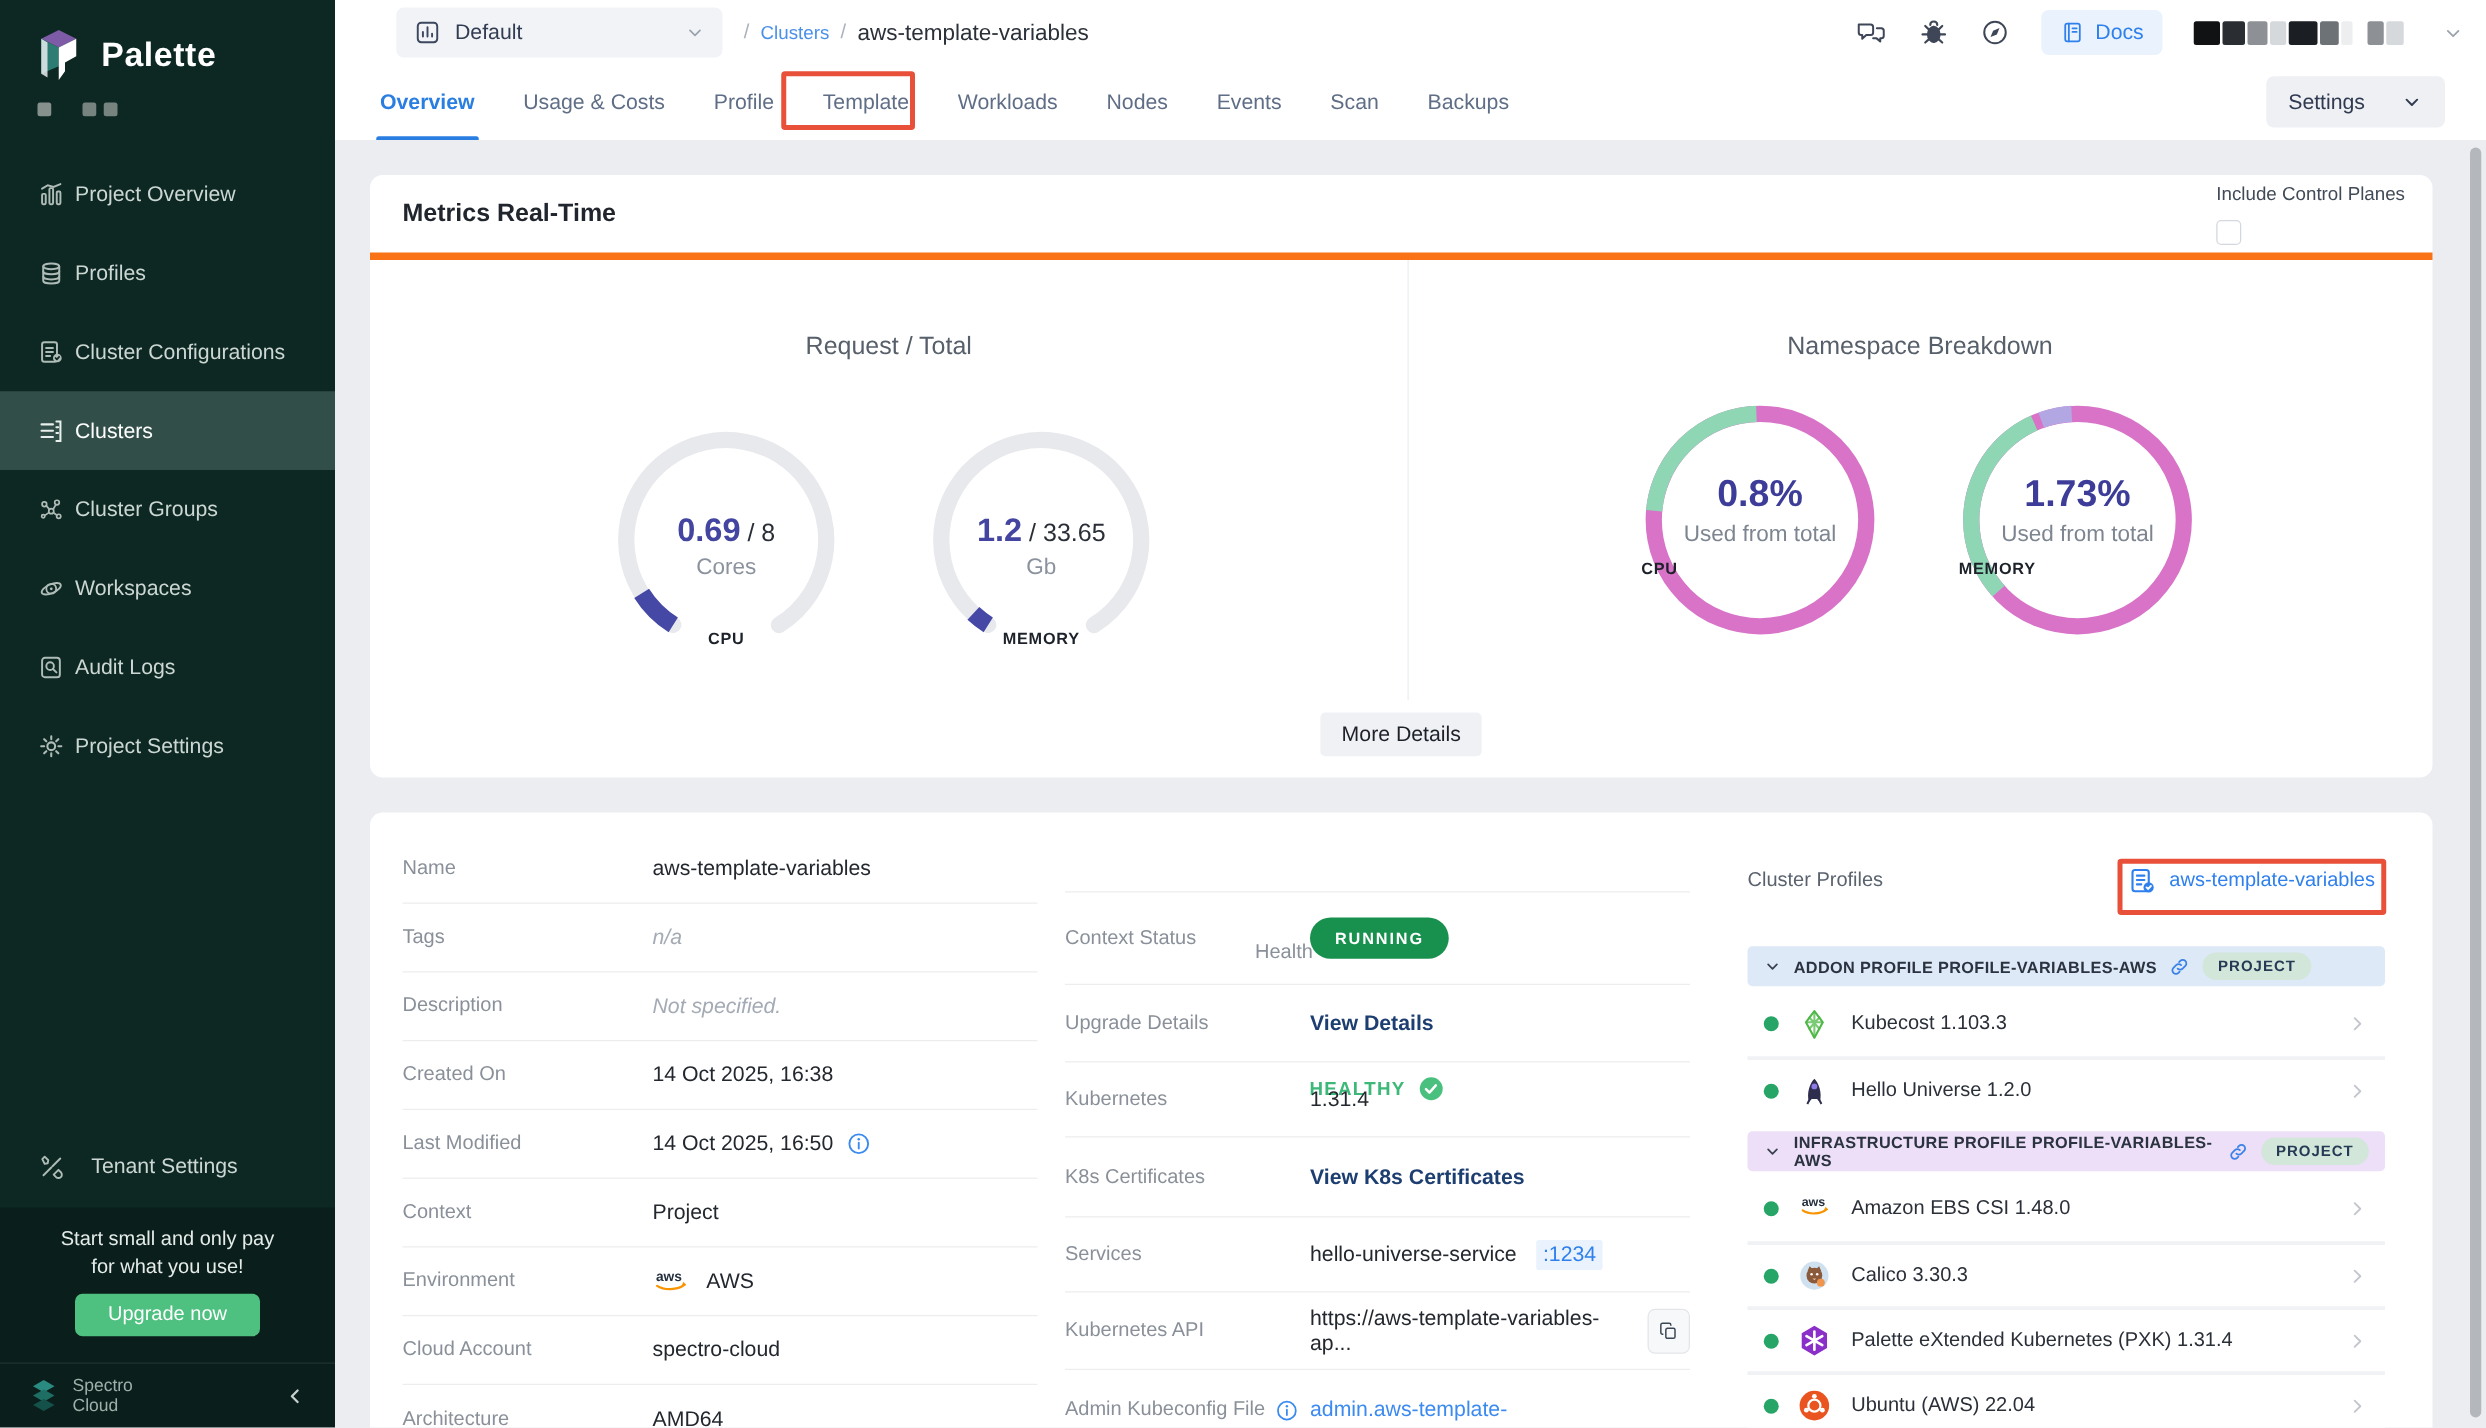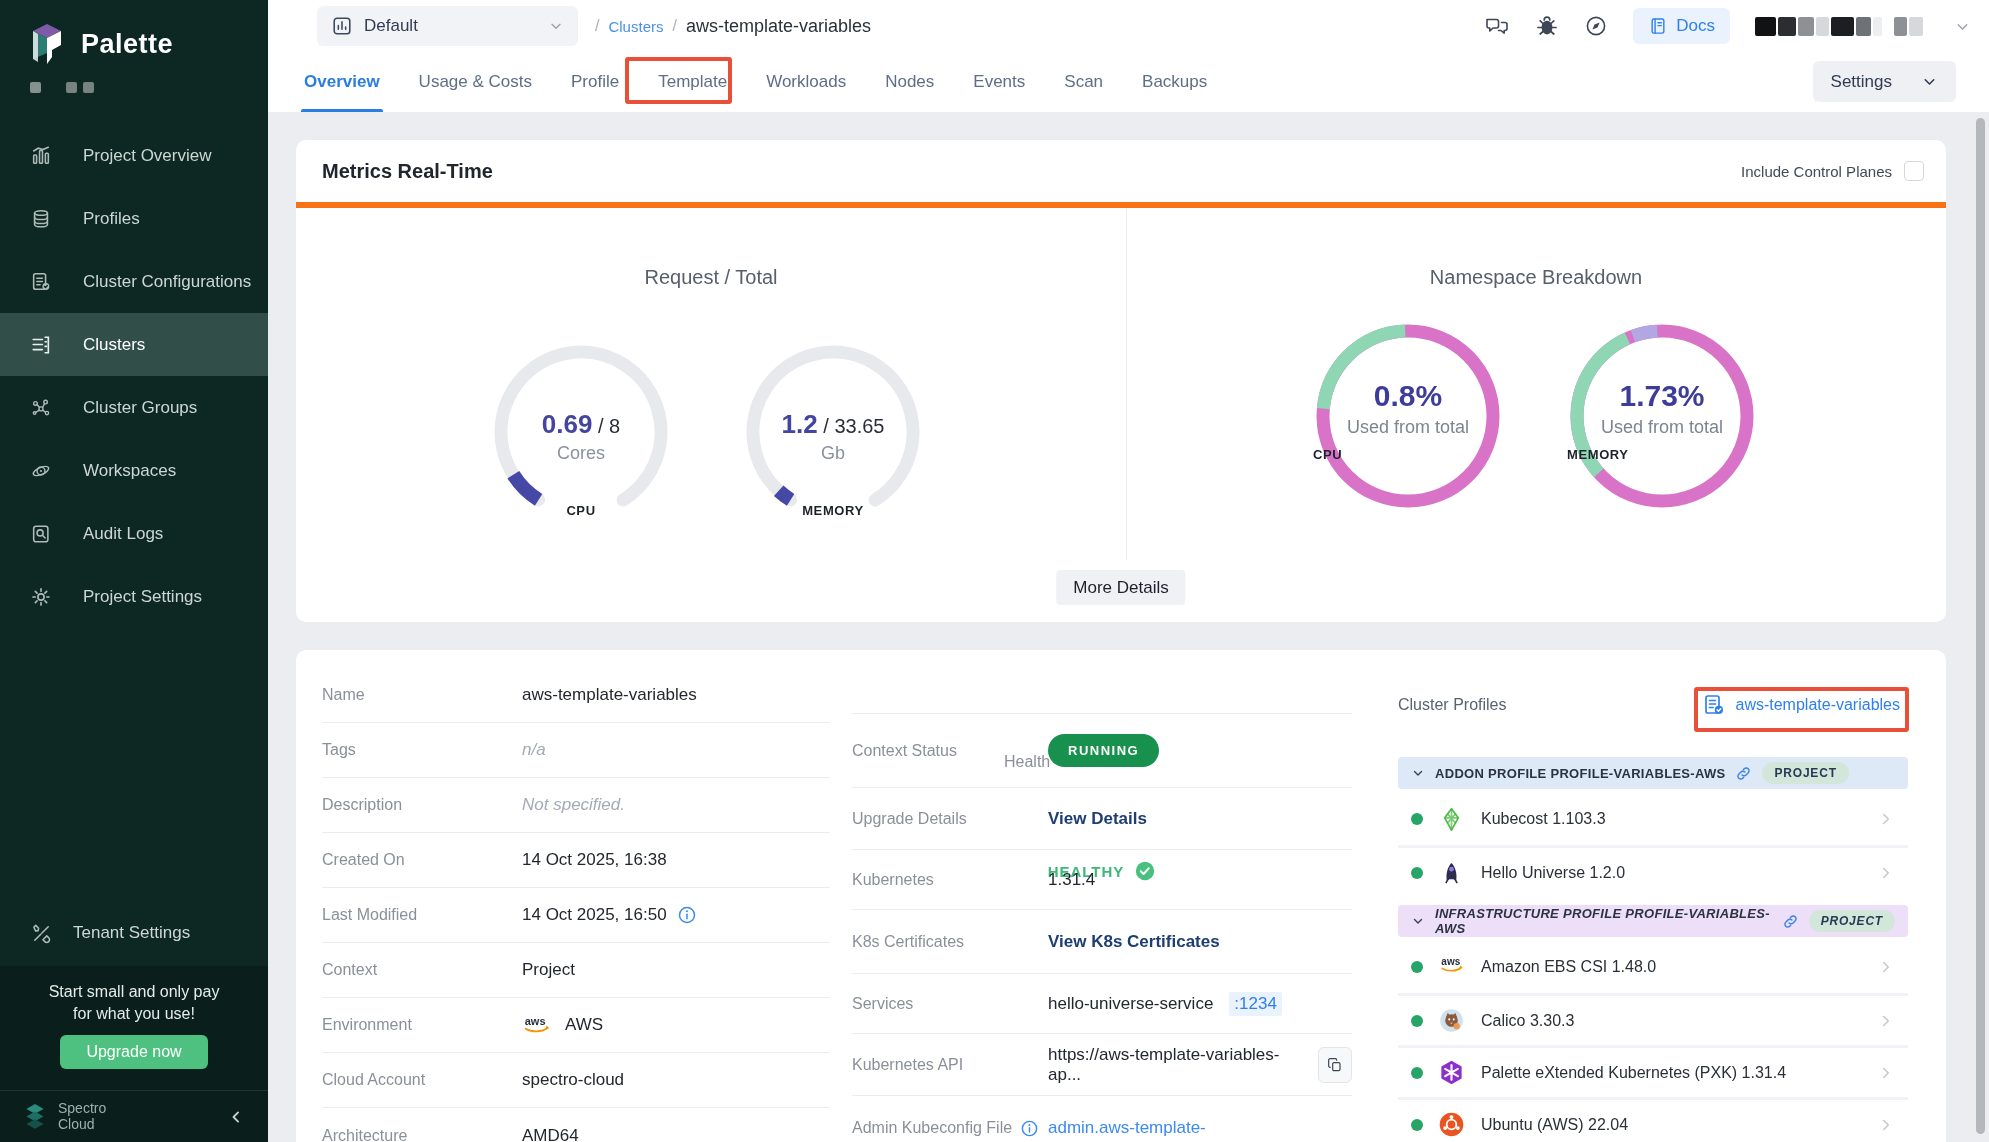--- a/index.html
+++ b/index.html
@@ -7,21 +7,21 @@
   body { font-family:"Liberation Sans", sans-serif; color:#23272e; background:#ebedf1; }
   .app { position:relative; width:1989px; height:1142px; background:#ebedf1; }
   svg { display:block; }
 
   
   .sidebar { position:absolute; left:0; top:0; width:268px; height:1142px; background:#0d2822; z-index:5; }
   .logo-row { position:absolute; left:26px; top:22px; display:flex; align-items:center; gap:13px; }
   .logo-text { color:#fff; font-size:27px; font-weight:700; letter-spacing:.5px; }
   .redact-sq { position:absolute; width:11px; height:11px; background:#86918d; border-radius:2px; }
   .nav { position:absolute; left:0; top:124px; width:268px; }
-  .nav-item { height:63px; display:flex; align-items:center; gap:31px; padding-left:30px; font-size:17px; color:#ccd7d3; cursor:pointer; }
+  .nav-item { height:63px; display:flex; align-items:center; gap:8px; padding-left:30px; font-size:17px; color:#ccd7d3; cursor:pointer; }
   .nav-item .nicon { width:22px; height:22px; color:#aebbb6; flex:0 0 22px; }
   .nav-item.active { background:#314f48; color:#fff; }
   .nav-item.active .nicon { color:#e8efec; }
   .tenant-item { position:absolute; left:0; top:902px; width:268px; height:62px; display:flex; align-items:center; gap:20px; padding-left:30px; font-size:17px; color:#ccd7d3; cursor:pointer; }
   .tenant-item .nicon { width:23px; height:23px; color:#aebbb6; }
   .promo { position:absolute; left:0; top:966px; width:268px; height:124px; background:#0a1f1b; text-align:center; padding-top:15px; }
   .promo-line { font-size:16px; color:#e4ebe8; line-height:1.35; }
   .promo-btn { display:inline-block; margin-top:11px; background:#4ec07f; color:#fff; border:none; border-radius:6px; padding:8px 26px; font-size:16px; font-family:inherit; cursor:pointer; }
   .side-footer { position:absolute; left:0; bottom:0; width:268px; height:52px; background:#0a1f1b; border-top:1px solid rgba(255,255,255,.09); display:flex; align-items:center; padding:0 22px; gap:10px; }
   .sf-name { font-size:14px; color:#9fb0ab; line-height:1.12; }
@@ -54,21 +54,21 @@
 
   
   .anno { position:absolute; border:4px solid #e8503a; border-radius:3px; z-index:40; pointer-events:none; }
   .anno-template { left:625px; top:57px; width:107px; height:47px; }
   .anno-proflink { left:1694px; top:687px; width:215px; height:45px; }
 
   
   .card-metrics { position:absolute; left:296px; top:140px; width:1650px; height:482px; background:#fff; border-radius:10px; }
   .metrics-head { position:absolute; left:0; top:0; right:0; height:68px; border-bottom:6px solid #f97316; display:flex; align-items:center; padding:0 12px 0 26px; }
   .metrics-title { font-size:20px; font-weight:700; color:#21262e; }
-  .icp { margin-left:auto; display:flex; align-items:center; gap:12px; padding-right:10px; }
+  .icp { margin-left:auto; display:flex; align-items:flex-start; gap:12px; padding-right:10px;flex-direction:column; }
   .icp-label { font-size:15px; color:#414a57; }
   .checkbox { width:20px; height:20px; border:1.5px solid #d4d8de; border-radius:4px; background:#fff; cursor:pointer; }
   .vdiv { position:absolute; left:830px; top:68px; bottom:62px; width:1px; background:#eceef1; }
   .half-title { position:absolute; left:0; width:100%; top:58px; text-align:center; font-size:20px; color:#565f6a; }
   .req-total { position:absolute; left:0; top:68px; width:830px; height:352px; }
   .ns-break { position:absolute; left:830px; top:68px; width:820px; height:352px; }
   .gauge { position:absolute; width:190px; height:230px; text-align:center; }
   .gauge-cpu { left:190px; top:129px; } .gauge-mem { left:442px; top:129px; }
   .gauge svg { position:absolute; left:0; top:0; }
   .gauge .gline1 { position:absolute; left:0; width:190px; top:72px; font-size:20px; color:#2a2f37; }
@@ -102,21 +102,21 @@
   .copy-btn { width:36px; height:36px; border:1px solid #e3e5e9; border-radius:6px; background:#f7f8f9; display:flex; align-items:center; justify-content:center; color:#3c4756; cursor:pointer; margin-left:8px; }
   .aws-logo { width:33px; height:22px; }
 
   
   .dcol3 { position:absolute; left:1102px; top:18px; width:510px; }
   .cp-head { height:74px; display:flex; align-items:center; justify-content:space-between; }
   .cp-title { font-size:16px; color:#5a626e; }
   .cp-link { display:flex; align-items:center; gap:9px; color:#2f80ed; font-size:16px; font-weight:500; cursor:pointer; padding-right:8px; }
   .sec-head { height:32px; border-radius:4px; display:flex; align-items:center; gap:10px; padding:0 13px; cursor:pointer;margin-top:15px; }
   .sec-head.addon { background:#dde9f6; }
-  .sec-head.infra { background:#ecdff7; margin-top:8px;font-style:italic; }
+  .sec-head.infra { background:#ecdff7; margin-top:8px; }
   .sec-chev { color:#39414f; }
   .sec-title { font-size:13px; font-weight:700; color:#2b3340; letter-spacing:.3px; }
   .sec-link-ico { color:#3b82e8; }
   .sec-badge { background:#d2e6da; color:#263a55; font-size:12px; font-weight:700; letter-spacing:.8px; padding:4px 12px; border-radius:12px; }
   .p-items { margin-top:4px; }
   .p-item { height:52px; background:#fff; display:flex; align-items:center; padding:0 13px; cursor:pointer; }
   .p-item + .p-item { border-top:3px solid #f1f2f5; }
   .p-dot { width:12px; height:12px; border-radius:50%; background:#27a567; flex:0 0 12px; }
   .p-ico { width:27px; height:27px; margin-left:15px; flex:0 0 27px; }
   .p-name { font-size:16px; color:#2a2f38; margin-left:16px; }

